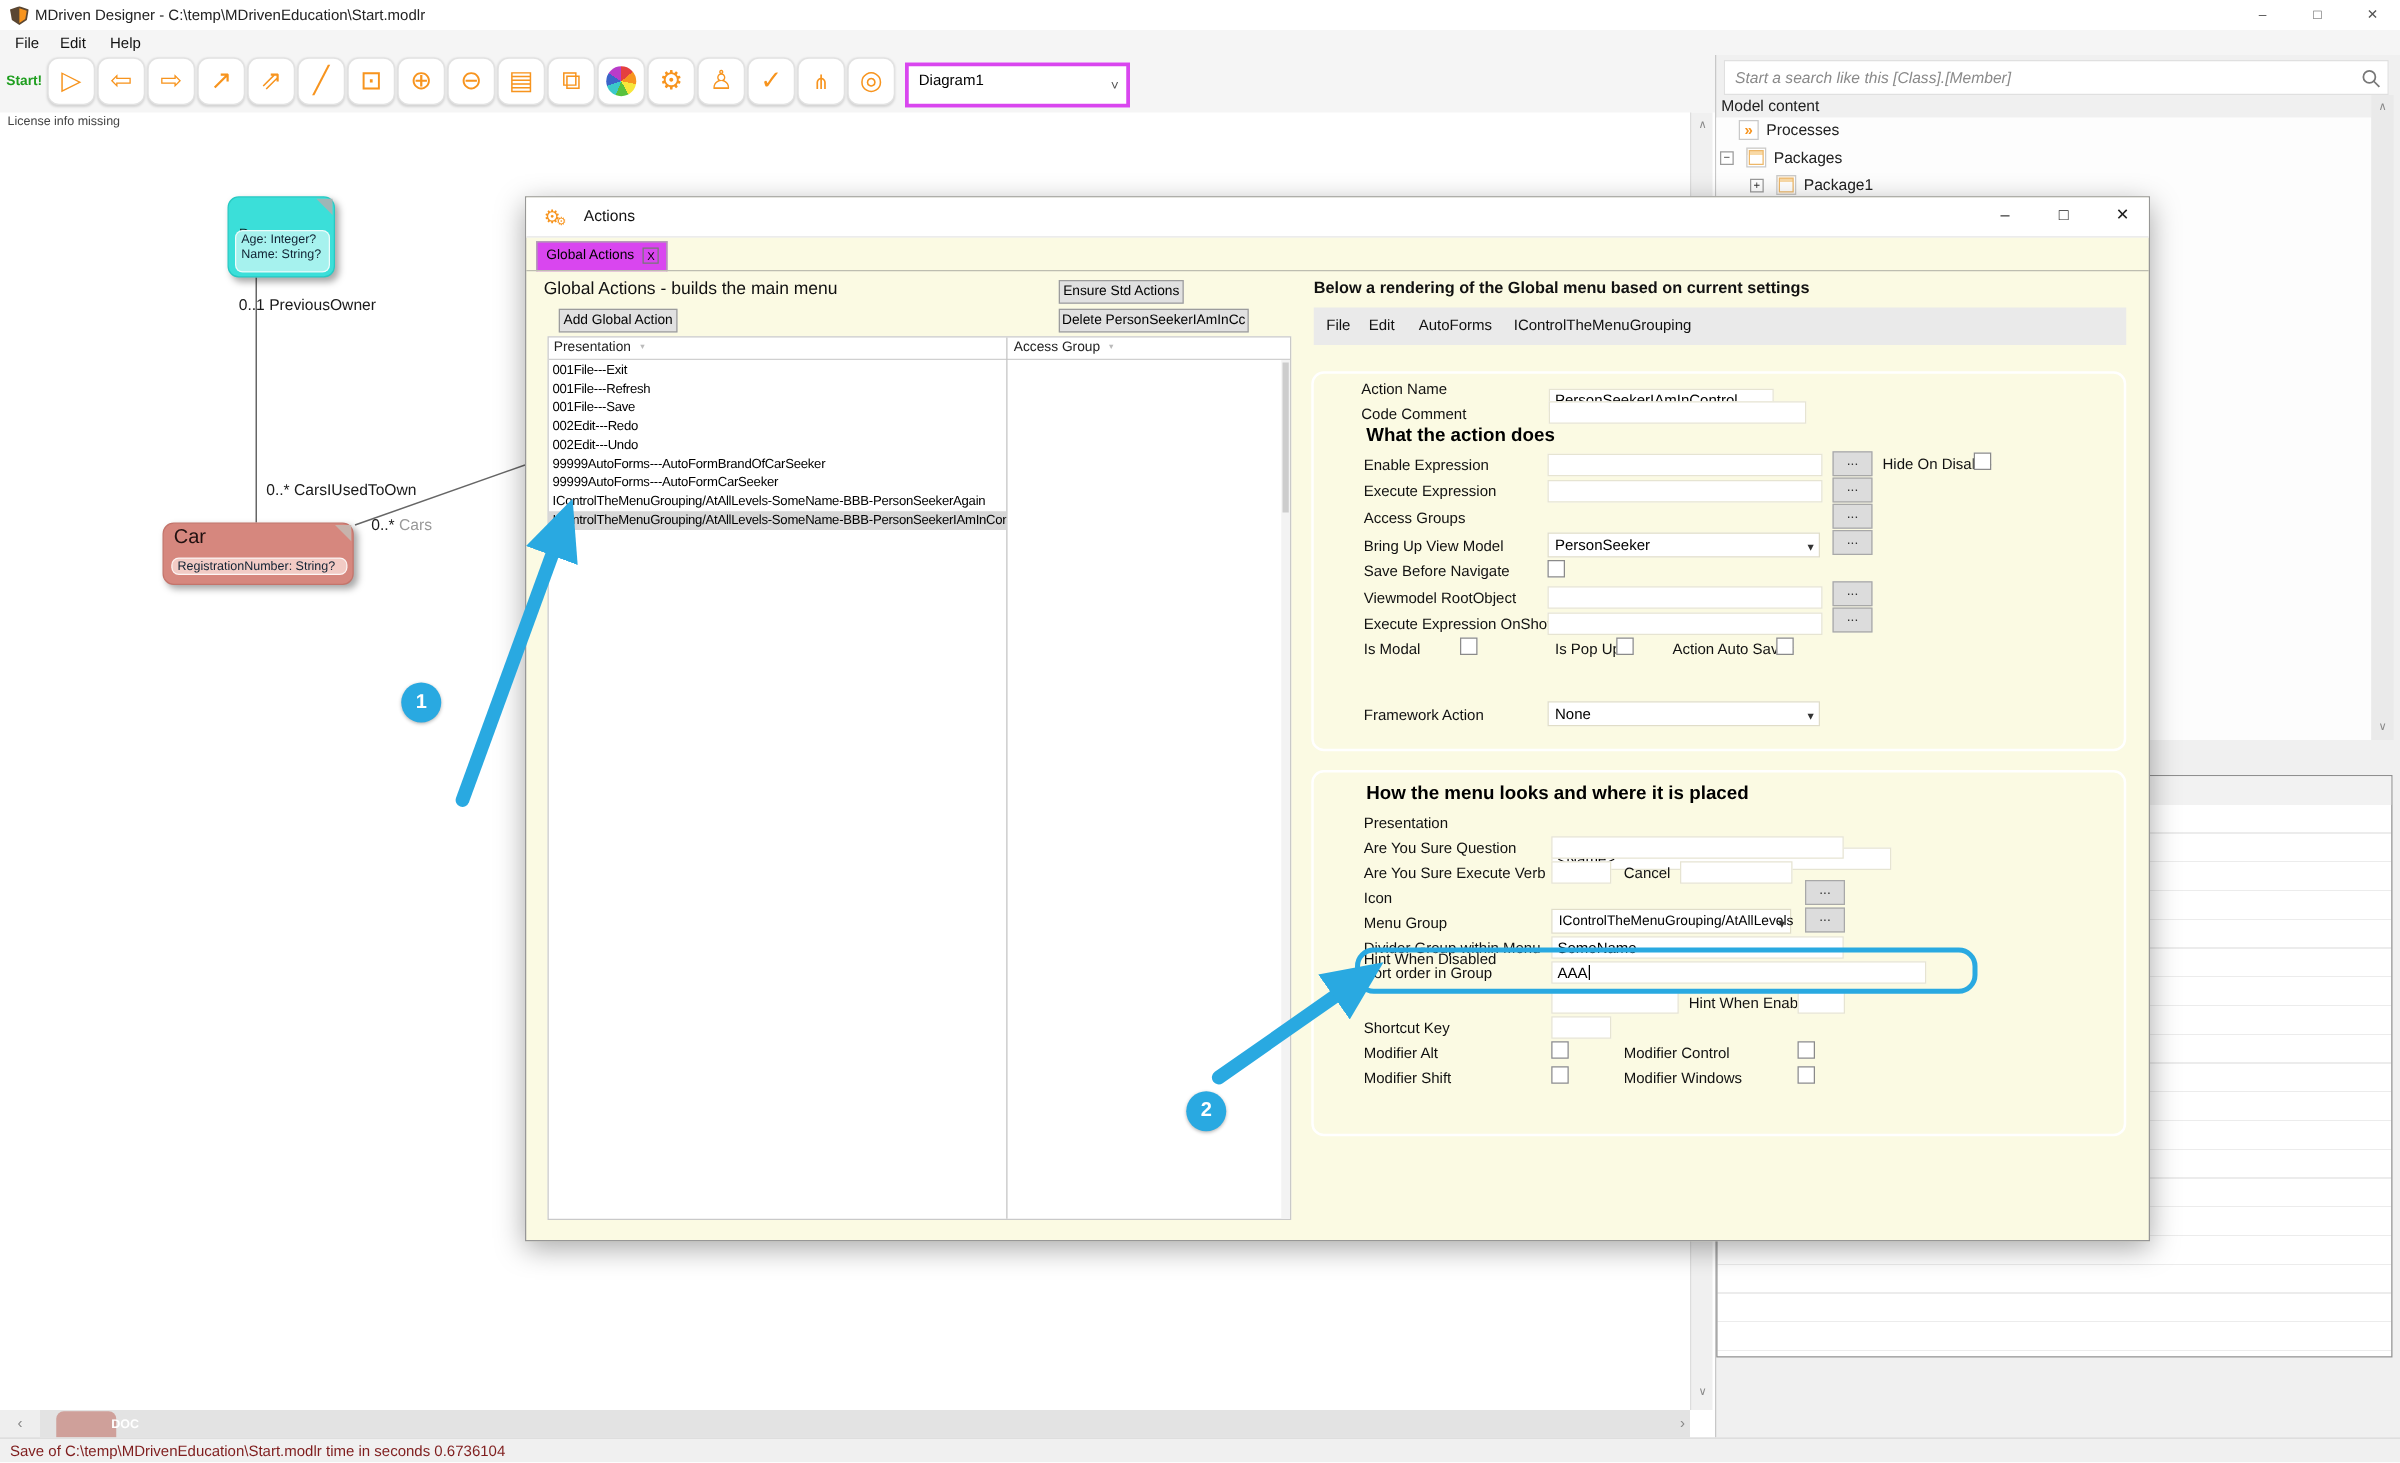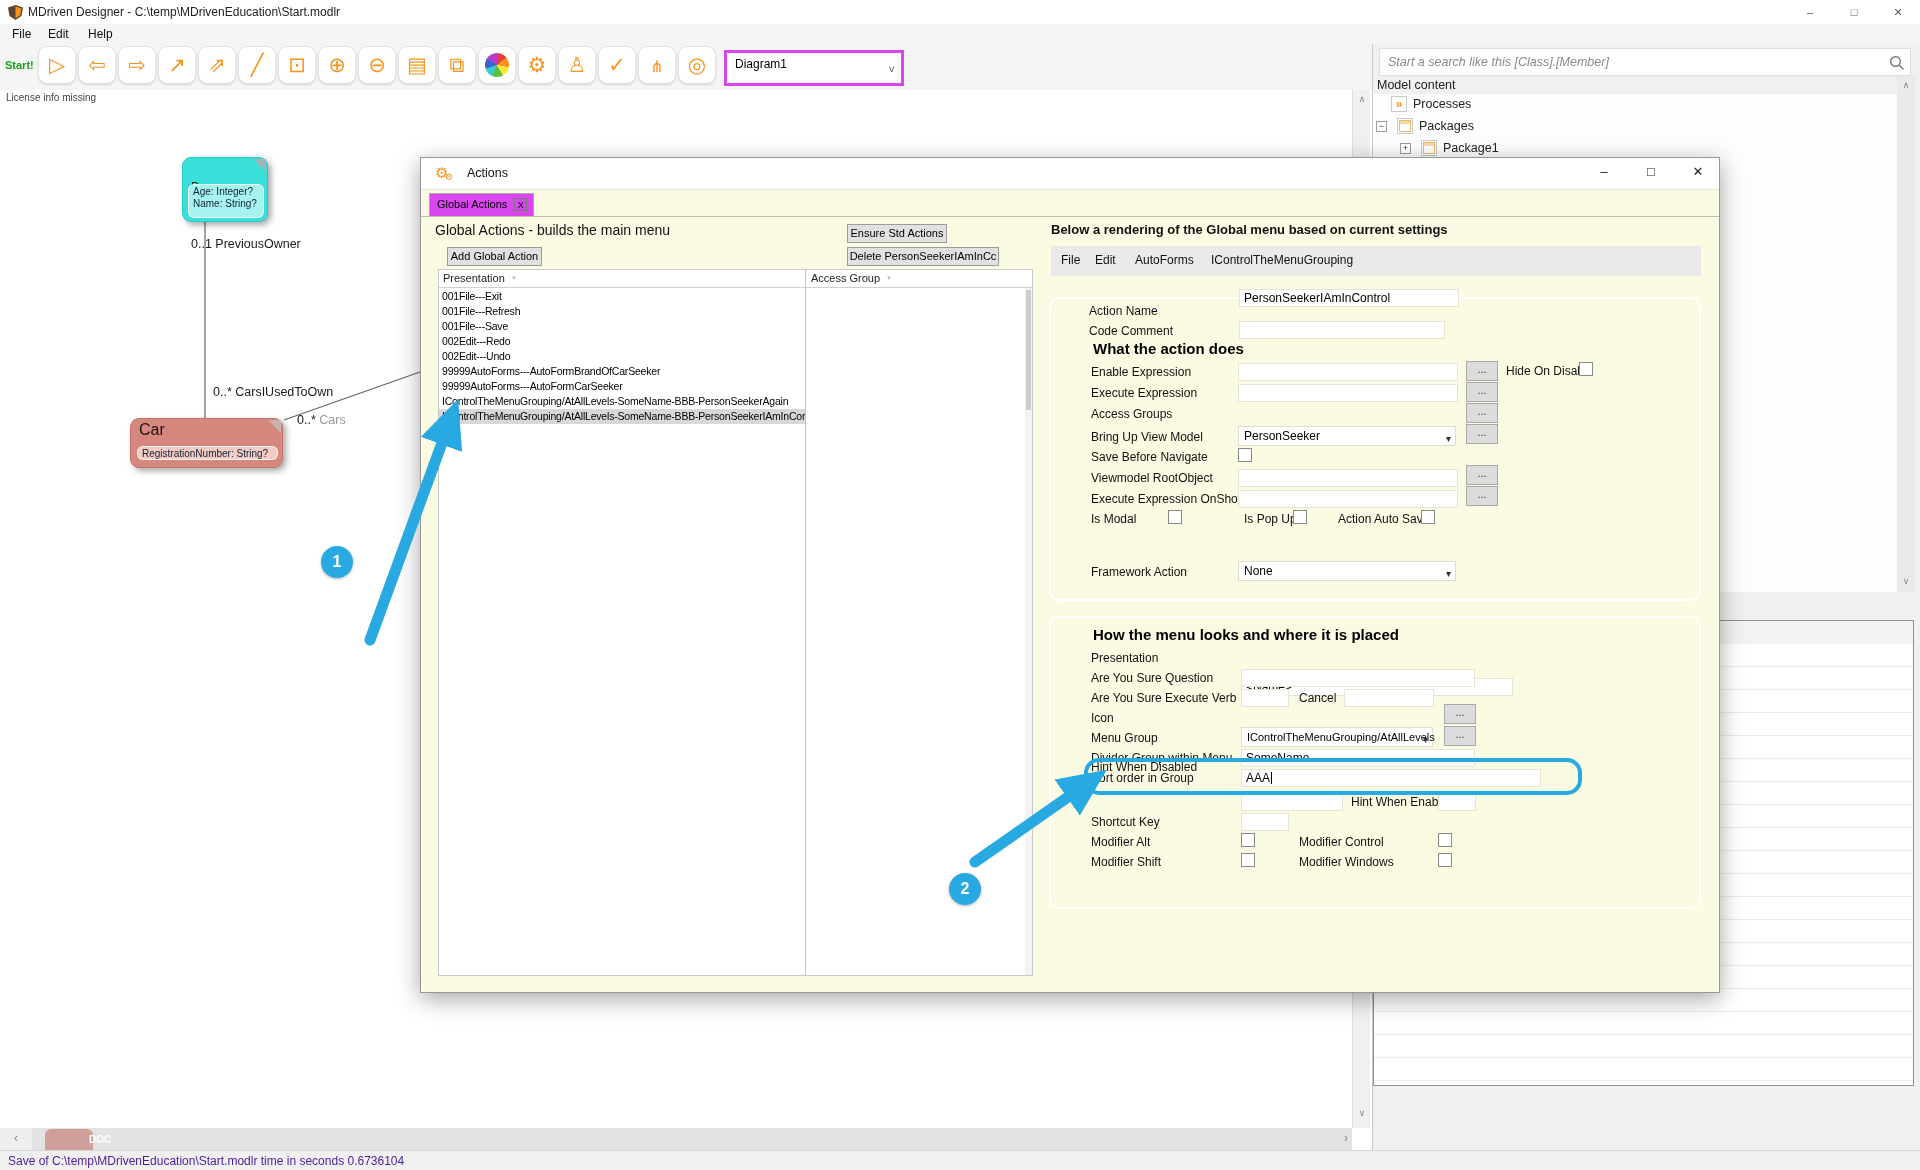--- a/index.html
+++ b/index.html
@@ -73,21 +73,21 @@
   .rp-scroll { position:absolute; left:524px; top:32px; width:18px; height:516px; background:#eaeaea; }
   .prop-table { position:absolute; left:0px; top:576px; width:541px; height:466px; background:#fff; border:1px solid #8f8f8f;
                 background-image:repeating-linear-gradient(to bottom, #ffffff 0px, #ffffff 22px, #ececec 22px, #ececec 23px); }
   .prop-table-head { position:absolute; left:0; top:0; width:539px; height:23px; background:#f2f2f2; }
   .name-panel { position:absolute; left:0px; top:1048px; width:541px; height:56px; background:#f0f0f0; border:1px solid #9a9a9a; }
   .name-panel .np-label { position:absolute; left:12px; top:5px; font-weight:bold; font-size:12px; }
   .name-panel .np-value { position:absolute; left:12px; top:24px; font-size:12px; color:#222; }
 
   
   .statusbar { left:0; top:1150px; width:1920px; height:20px; background:#f0f0f0; border-top:1px solid #d7d7d7; z-index:3; }
-  .status-text { position:absolute; left:8px; top:3px; font-size:12px; color:#4c1d95; }
+  .status-text { position:absolute; left:8px; top:3px; font-size:12px; color:#7f1d1d; }
 
   
   .dialog { left:420px; top:157px; width:1300px; height:836px; background:#FBFAE3; border:1px solid #979797;
             box-shadow:0 6px 22px rgba(0,0,0,.35); z-index:30; }
   .dlg-title { position:absolute; left:0; top:0; width:1298px; height:32px; background:#fff; border-bottom:1px solid #e6e6e6; }
   .dlg-title .gear { position:absolute; left:14px; top:6px; color:#F7941E; font-size:15px; }
   .dlg-title .gear-small { position:absolute; left:24px; top:14px; color:#F7941E; font-size:9px; }
   .dlg-title .dlg-name { position:absolute; left:46px; top:8px; font-size:12.5px; color:#111; }
   .dlg-ctrl { position:absolute; top:6px; width:30px; text-align:center; font-size:13px; color:#222; }
   .tab { position:absolute; left:8px; top:35px; height:24px; background:#d946ef; border:1px solid #a9a9a9; border-bottom:none;
@@ -300,21 +300,21 @@
     <span class="dlg-h1 nw" style="left:630px;top:64px;font-weight:bold;font-size:13px">Below a rendering of the Global menu based on current settings</span>
     <div class="menu-preview">
       <span class="mp-item" style="left:10px">File</span>
       <span class="mp-item" style="left:44px">Edit</span>
       <span class="mp-item" style="left:84px">AutoForms</span>
       <span class="mp-item" style="left:160px">IControlTheMenuGrouping</span>
     </div>
 
     <div class="groupbox" style="left:628px;top:139px;width:652px;height:304px"></div>
     <span class="flabel" style="left:668px;top:146px">Action Name</span>
-    <div class="inp" style="left:818px;top:131px;width:220px">PersonSeekerIAmInControl</div>
+    <div class="inp" style="left:818px;top:153px;width:180px">PersonSeekerIAmInControl</div>
     <span class="flabel" style="left:668px;top:166px">Code Comment</span>
     <div class="inp" style="left:818px;top:163px;width:206px"></div>
     <span class="h2" style="left:672px;top:182px">What the action does</span>
 
     <span class="flabel" style="left:670px;top:207px">Enable Expression</span>
     <div class="inp" style="left:817px;top:205px;width:220px"></div>
     <div class="dots" style="left:1045px;top:203px">...</div>
     <span class="flabel" style="left:1085px;top:206px">Hide On Disable</span>
     <div class="cb" style="left:1158px;top:204px"></div>
 

